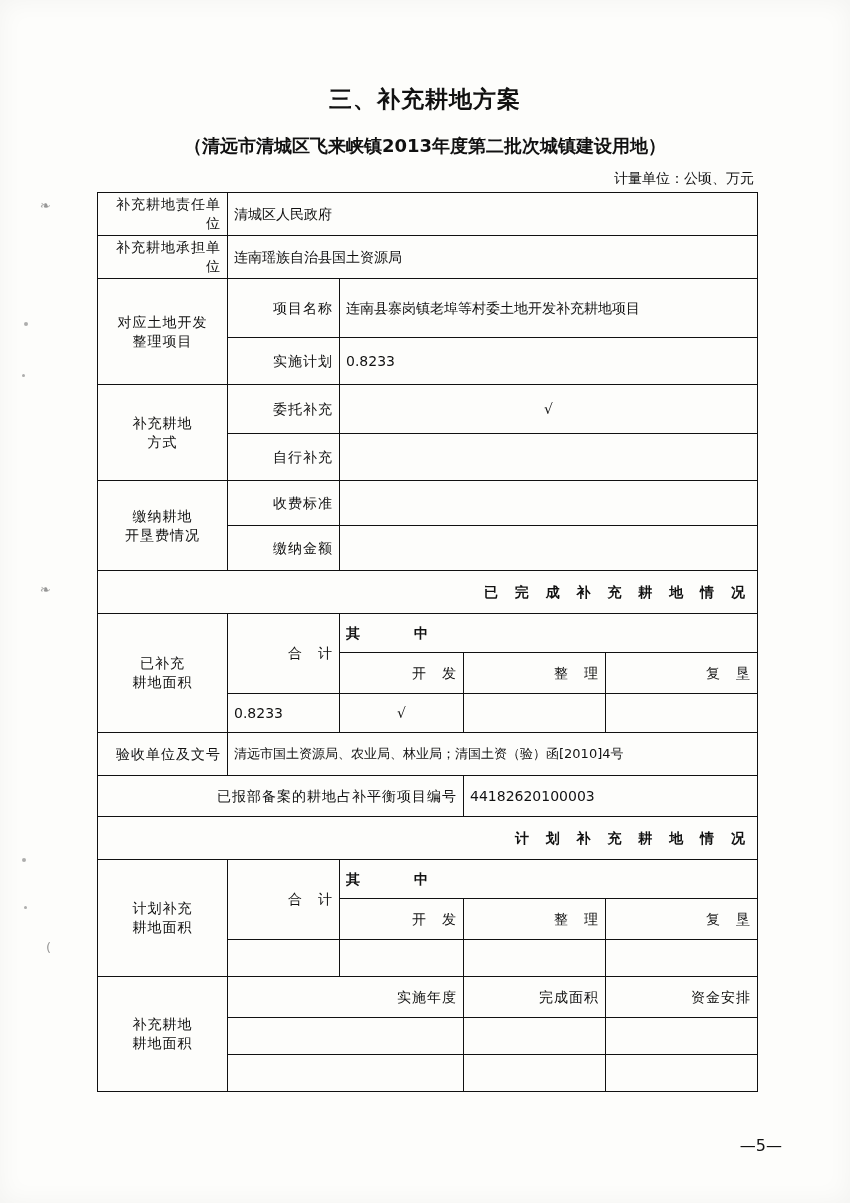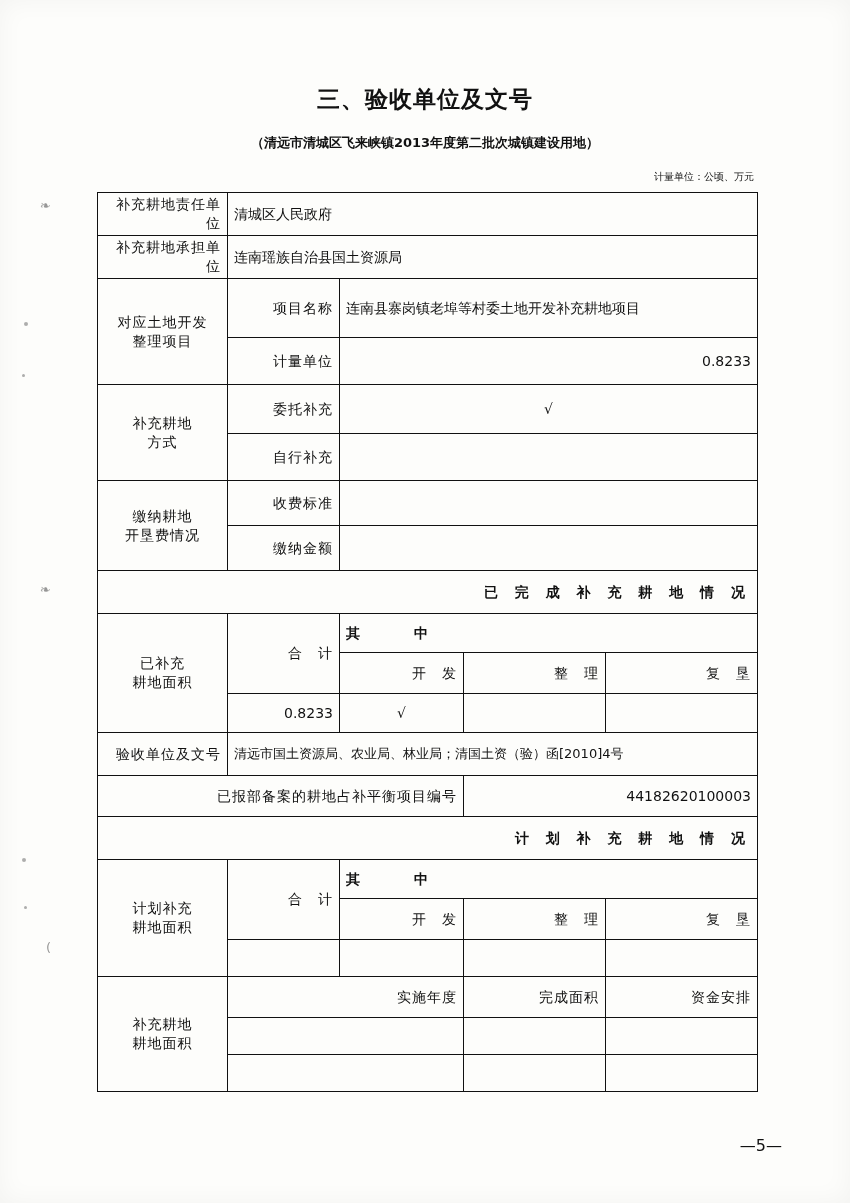--- a/index.html
+++ b/index.html
@@ -39,29 +39,29 @@
     font-weight: bold;
     letter-spacing: 1px;
     font-family: "DejaVu Sans", sans-serif;
   }
   .doc-subtitle {
     position: absolute;
     top: 134px;
     left: 0;
     width: 850px;
     text-align: center;
-    font-size: 13px;
+    font-size: 18px;
     font-weight: bold;
     font-family: "DejaVu Sans", sans-serif;
   }
   .unit-note {
     position: absolute;
     top: 170px;
     right: 96px;
-    font-size: 10px;
+    font-size: 14px;
     font-family: "DejaVu Sans", sans-serif;
   }
 
   table.main {
     position: absolute;
     top: 192px;
     left: 97px;
     width: 660px;
     border-collapse: collapse;
     table-layout: fixed;
@@ -82,21 +82,21 @@
   .h-label-sp {
     font-weight: bold;
     letter-spacing: 3px;
   }
   .v-text {
     text-align: left;
     padding-left: 8px;
     margin-left: 26px;
   }
   .c-text {
-    text-align: right;
+    text-align: left;
   }
   .band {
     text-align: right;
     font-weight: bold;
     letter-spacing: 6px;
     font-size: 15px;
   }
   .tick {
     text-align: center;
     font-size: 17px;
@@ -127,21 +127,21 @@
     font-size: 13px;
     opacity: 0.6;
     font-family: "DejaVu Sans", sans-serif;
   }
 </style>
 </head>
 <body>
 
 <div class="page">
 
-  <div class="doc-title">三、验收单位及文号</div>
+  <div class="doc-title">三、补充耕地方案</div>
   <div class="doc-subtitle">（清远市清城区飞来峡镇2013年度第二批次城镇建设用地）</div>
   <div class="unit-note">计量单位：公顷、万元</div>
 
   <span class="blob" style="left:40px; top:198px;">❧</span>
   <span class="speck" style="left:24px; top:322px; width:4px; height:4px;"></span>
   <span class="speck" style="left:22px; top:374px; width:3px; height:3px;"></span>
   <span class="blob" style="left:40px; top:582px;">❧</span>
   <span class="speck" style="left:22px; top:858px; width:4px; height:4px;"></span>
   <span class="speck" style="left:24px; top:906px; width:3px; height:3px;"></span>
   <span class="blob" style="left:46px; top:940px;">(</span>
@@ -168,21 +168,21 @@
 
       <tr>
         <td class="two-line" rowspan="2">
           <div>对应土地开发</div>
           <div>整理项目</div>
         </td>
         <td class="h-label" style="height:58px">项目名称</td>
         <td class="v-text" colspan="3">连南县寨岗镇老埠等村委土地开发补充耕地项目</td>
       </tr>
       <tr>
-        <td class="h-label" style="height:46px">计量单位</td>
+        <td class="h-label" style="height:46px">实施计划</td>
         <td class="c-text" colspan="3">0.8233</td>
       </tr>
 
       <tr>
         <td class="two-line" rowspan="2">
           <div>补充耕地</div>
           <div>方式</div>
         </td>
         <td class="h-label" style="height:48px">委托补充</td>
         <td class="tick" colspan="3">√</td>

